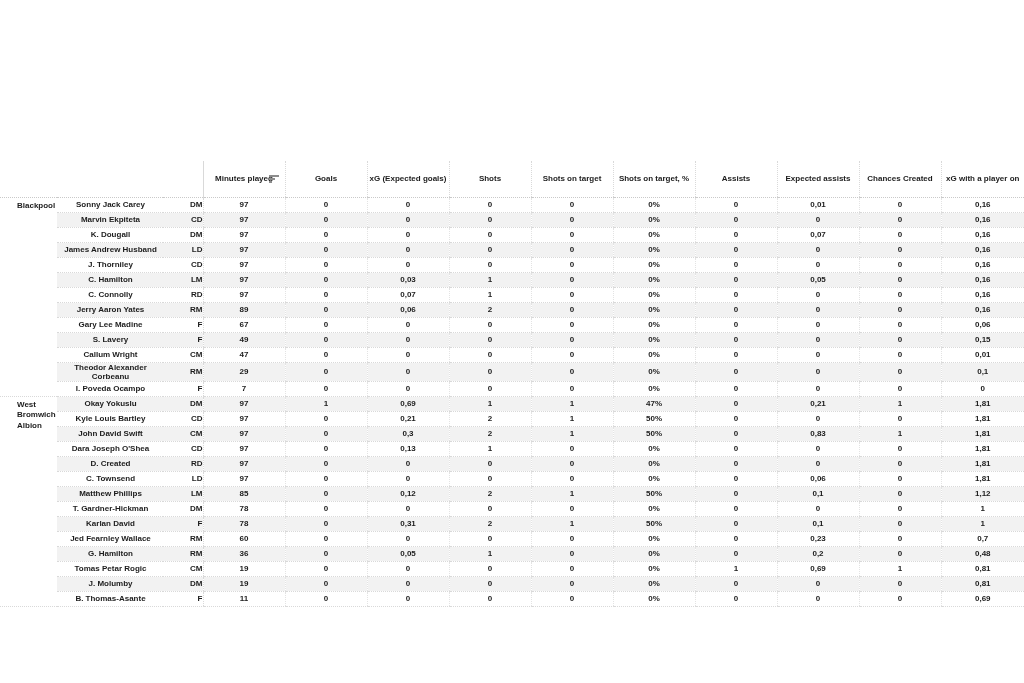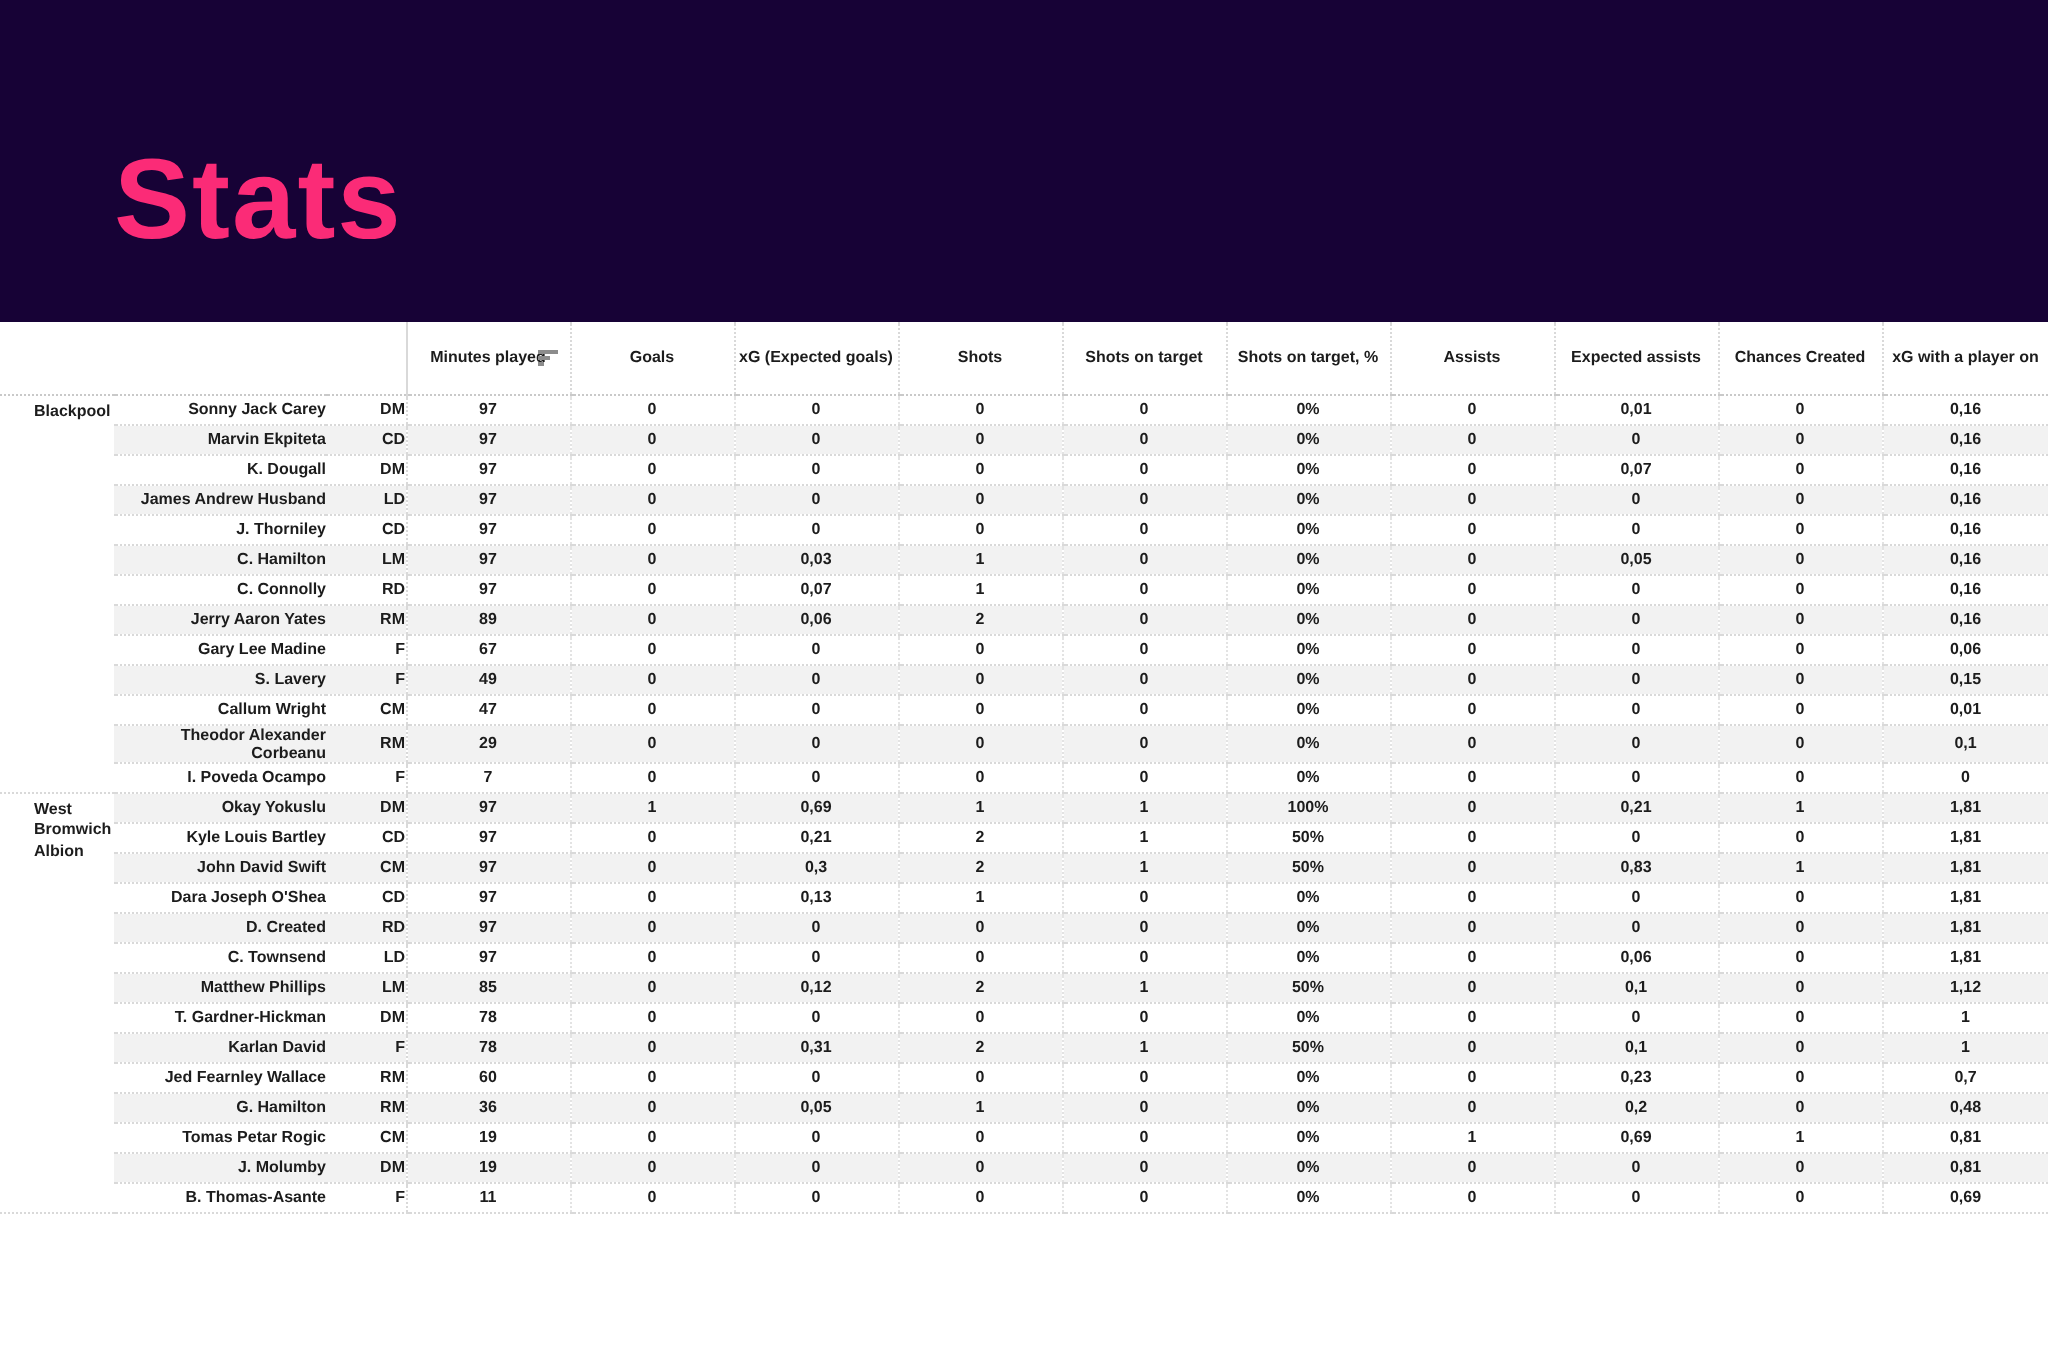--- a/index.html
+++ b/index.html
@@ -14,36 +14,33 @@
 
   thead th { height:36px; vertical-align:middle; text-align:center; border-bottom:1px dotted #c9c9c9; position:relative; background:#ffffff; }
   thead th.stat { border-left:1px dotted #d9d9d9; }
   thead th.stat.first { border-left:1px solid #d9d9d9; }
 
   tbody td { height:15px; vertical-align:middle; border-bottom:1px dotted #d9d9d9; }
   tbody td.stat { text-align:center; border-left:1px dotted #e3e3e3; }
   tbody td.stat.first { border-left:1px dotted #d9d9d9;margin-top:32px; }
   tbody tr:nth-child(even) td.zebra { background:#f2f2f2; }
   tbody td.team { vertical-align:top; padding:3px 2px 0 17px; background:#ffffff; line-height:1.35; }
-  tbody td.pname { padding-left:1px; text-align:right; }
+  tbody td.pname { padding-left:1px; text-align:center; }
   tbody td.pos { text-align:right; padding-left:2px; }
 
   .sort-icon { position:absolute; right:6px; top:14px; width:10px; height:8px; cursor:pointer; }
   .sort-icon i { display:block; height:1.5px; background:#8c8c8c; margin-bottom:1.6px; }
   .sort-icon i:nth-child(1){ width:10px; }
   .sort-icon i:nth-child(2){ width:6.5px; }
   .sort-icon i:nth-child(3){ width:3.5px; }
 </style>
 </head>
 <body>
 
 <div class="page">
-  <div class="hero">
-    <h1>Stats</h1>
-  </div>
 
   <table class="stats">
     <colgroup>
       <col style="width:57px">
         <col style="width:106px">
         <col style="width:40px">
       <col style="width:82px">
         <col style="width:82px">
         <col style="width:82px">
         <col style="width:82px">
@@ -261,21 +258,21 @@
         </tr>
         <tr>
           <td class="team" rowspan="14">West Bromwich Albion</td>
           <td class="pname zebra">Okay Yokuslu</td>
           <td class="pos zebra">DM</td>
           <td class="stat zebra first">97</td>
           <td class="stat zebra">1</td>
           <td class="stat zebra">0,69</td>
           <td class="stat zebra">1</td>
           <td class="stat zebra">1</td>
-          <td class="stat zebra">100%</td>
+          <td class="stat zebra">47%</td>
           <td class="stat zebra">0</td>
           <td class="stat zebra">0,21</td>
           <td class="stat zebra">1</td>
           <td class="stat zebra">1,81</td>
         </tr>
         <tr>
           <td class="pname zebra">Kyle Louis Bartley</td>
           <td class="pos zebra">CD</td>
           <td class="stat zebra first">97</td>
           <td class="stat zebra">0</td>

